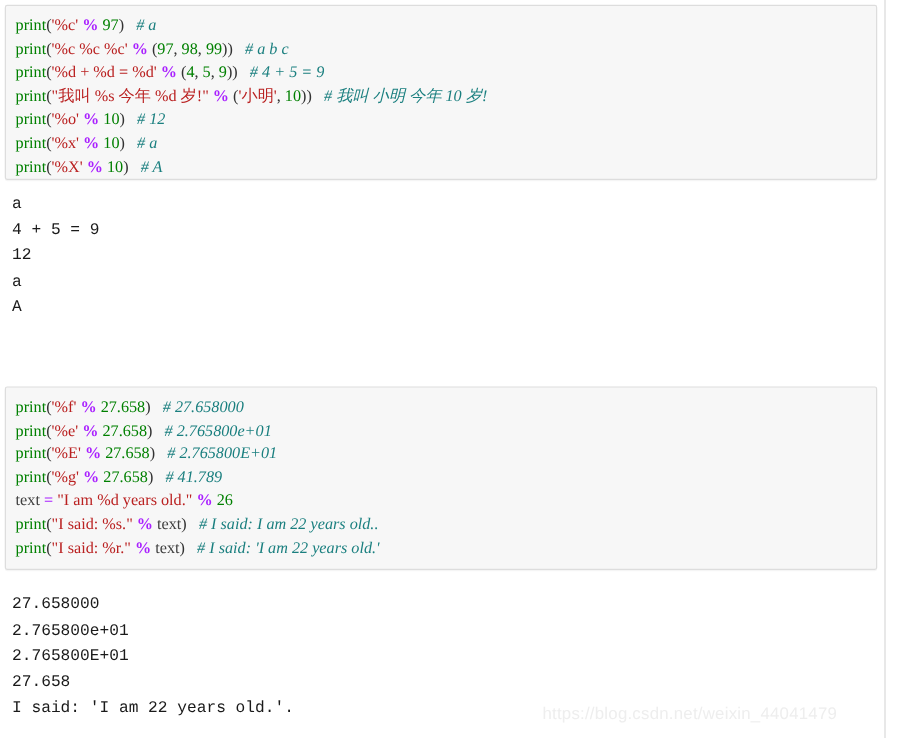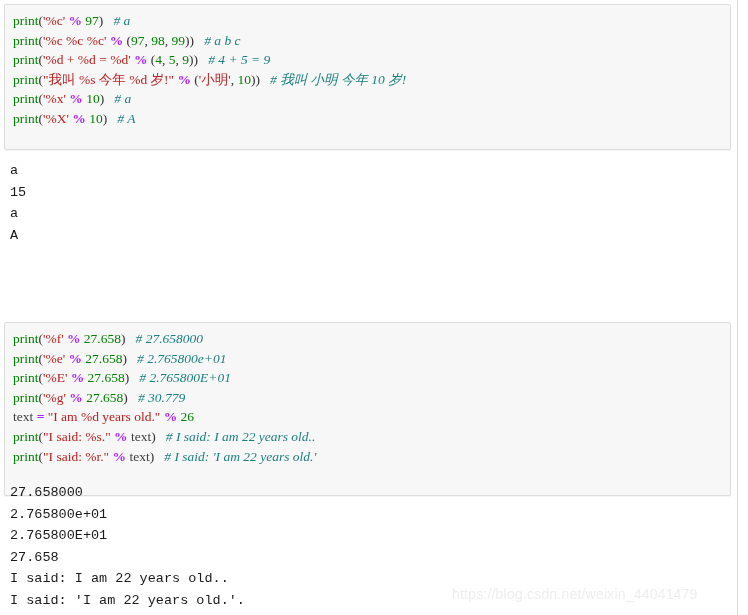--- a/index.html
+++ b/index.html
@@ -32,21 +32,21 @@
     width: 727px;
     box-sizing: border-box;
     background: #f7f7f7;
     border: 1px solid #dddddd;
     border-radius: 2px;
     box-shadow: 0 1px 0 rgba(0,0,0,0.04);
     padding: 6px 0 6px 8px;
     overflow: hidden;
   }
   #code-block-1 { top: 4px; height: 146px; }
-  #code-block-2 { top: 322px; height: 174px; }
+  #code-block-2 { top: 322px; height: 153px; }
 
   .code-line {
     font-family: Liberation Serif, serif;
     font-size: 13.5px;
     line-height: 19.6px;
     white-space: pre;
     color: #222222;
     letter-spacing: 0px;
   }
 
@@ -58,21 +58,21 @@
   .t-punc    { color: #333333; }
   .t-name    { color: #404040; }
   .t-com     { color: #1a7f7f; font-style: italic; }
 
   .output-block {
     position: absolute;
     left: 10px;
     width: 710px;
   }
   #output-block-1 { top: 160px; }
-  #output-block-2 { top: 482px; }
+  #output-block-2 { top: 494px; }
 
   .out-line {
     font-family: "Liberation Mono", "DejaVu Sans Mono", monospace;
     font-size: 13.5px;
     line-height: 21.5px;
     white-space: pre;
     color: #1a1a1a;
   }
 
   .watermark {
@@ -90,43 +90,44 @@
 </head>
 <body>
 
 <div class="page-rule"></div>
 
 <div class="code-block" id="code-block-1">
     <div class="code-line"><span class="t-fn">print</span><span class="t-punc">(</span><span class="t-str">'%c'</span><span class="t-punc"> </span><span class="t-op">%</span><span class="t-punc"> </span><span class="t-num">97</span><span class="t-punc">)</span><span class="t-punc">   </span><span class="t-com"># a</span></div>
     <div class="code-line"><span class="t-fn">print</span><span class="t-punc">(</span><span class="t-str">'%c %c %c'</span><span class="t-punc"> </span><span class="t-op">%</span><span class="t-punc"> </span><span class="t-punc">(</span><span class="t-num">97</span><span class="t-punc">, </span><span class="t-num">98</span><span class="t-punc">, </span><span class="t-num">99</span><span class="t-punc">))</span><span class="t-punc">   </span><span class="t-com"># a b c</span></div>
     <div class="code-line"><span class="t-fn">print</span><span class="t-punc">(</span><span class="t-str">'%d + %d = %d'</span><span class="t-punc"> </span><span class="t-op">%</span><span class="t-punc"> </span><span class="t-punc">(</span><span class="t-num">4</span><span class="t-punc">, </span><span class="t-num">5</span><span class="t-punc">, </span><span class="t-num">9</span><span class="t-punc">))</span><span class="t-punc">   </span><span class="t-com"># 4 + 5 = 9</span></div>
     <div class="code-line"><span class="t-fn">print</span><span class="t-punc">(</span><span class="t-str">"我叫 %s 今年 %d 岁!"</span><span class="t-punc"> </span><span class="t-op">%</span><span class="t-punc"> </span><span class="t-punc">(</span><span class="t-str">'小明'</span><span class="t-punc">, </span><span class="t-num">10</span><span class="t-punc">))</span><span class="t-punc">   </span><span class="t-com"># 我叫 小明 今年 10 岁!</span></div>
+    <div class="code-line"><span class="t-fn">print</span><span class="t-punc">(</span><span class="t-str">'%o'</span><span class="t-punc"> </span><span class="t-op">%</span><span class="t-punc"> </span><span class="t-num">10</span><span class="t-punc">)</span><span class="t-punc">   </span><span class="t-com"># 12</span></div>
     <div class="code-line"><span class="t-fn">print</span><span class="t-punc">(</span><span class="t-str">'%x'</span><span class="t-punc"> </span><span class="t-op">%</span><span class="t-punc"> </span><span class="t-num">10</span><span class="t-punc">)</span><span class="t-punc">   </span><span class="t-com"># a</span></div>
     <div class="code-line"><span class="t-fn">print</span><span class="t-punc">(</span><span class="t-str">'%X'</span><span class="t-punc"> </span><span class="t-op">%</span><span class="t-punc"> </span><span class="t-num">10</span><span class="t-punc">)</span><span class="t-punc">   </span><span class="t-com"># A</span></div>
   </div>
 
 <div class="output-block" id="output-block-1">
     <div class="out-line">a</div>
-    <div class="out-line">15</div>
+    <div class="out-line">4 + 5 = 9</div>
+    <div class="out-line">12</div>
     <div class="out-line">a</div>
     <div class="out-line">A</div>
   </div>
 
 <div class="code-block" id="code-block-2">
     <div class="code-line"><span class="t-fn">print</span><span class="t-punc">(</span><span class="t-str">'%f'</span><span class="t-punc"> </span><span class="t-op">%</span><span class="t-punc"> </span><span class="t-num">27.658</span><span class="t-punc">)</span><span class="t-punc">   </span><span class="t-com"># 27.658000</span></div>
     <div class="code-line"><span class="t-fn">print</span><span class="t-punc">(</span><span class="t-str">'%e'</span><span class="t-punc"> </span><span class="t-op">%</span><span class="t-punc"> </span><span class="t-num">27.658</span><span class="t-punc">)</span><span class="t-punc">   </span><span class="t-com"># 2.765800e+01</span></div>
     <div class="code-line"><span class="t-fn">print</span><span class="t-punc">(</span><span class="t-str">'%E'</span><span class="t-punc"> </span><span class="t-op">%</span><span class="t-punc"> </span><span class="t-num">27.658</span><span class="t-punc">)</span><span class="t-punc">   </span><span class="t-com"># 2.765800E+01</span></div>
-    <div class="code-line"><span class="t-fn">print</span><span class="t-punc">(</span><span class="t-str">'%g'</span><span class="t-punc"> </span><span class="t-op">%</span><span class="t-punc"> </span><span class="t-num">27.658</span><span class="t-punc">)</span><span class="t-punc">   </span><span class="t-com"># 30.779</span></div>
+    <div class="code-line"><span class="t-fn">print</span><span class="t-punc">(</span><span class="t-str">'%g'</span><span class="t-punc"> </span><span class="t-op">%</span><span class="t-punc"> </span><span class="t-num">27.658</span><span class="t-punc">)</span><span class="t-punc">   </span><span class="t-com"># 41.789</span></div>
     <div class="code-line"><span class="t-name">text</span><span class="t-punc"> </span><span class="t-op">=</span><span class="t-punc"> </span><span class="t-str">"I am %d years old."</span><span class="t-punc"> </span><span class="t-op">%</span><span class="t-punc"> </span><span class="t-num">26</span></div>
     <div class="code-line"><span class="t-fn">print</span><span class="t-punc">(</span><span class="t-str">"I said: %s."</span><span class="t-punc"> </span><span class="t-op">%</span><span class="t-punc"> </span><span class="t-name">text</span><span class="t-punc">)</span><span class="t-punc">   </span><span class="t-com"># I said: I am 22 years old..</span></div>
     <div class="code-line"><span class="t-fn">print</span><span class="t-punc">(</span><span class="t-str">"I said: %r."</span><span class="t-punc"> </span><span class="t-op">%</span><span class="t-punc"> </span><span class="t-name">text</span><span class="t-punc">)</span><span class="t-punc">   </span><span class="t-com"># I said: 'I am 22 years old.'</span></div>
   </div>
 
 <div class="output-block" id="output-block-2">
     <div class="out-line">27.658000</div>
     <div class="out-line">2.765800e+01</div>
     <div class="out-line">2.765800E+01</div>
     <div class="out-line">27.658</div>
-    <div class="out-line">I said: I am 22 years old..</div>
     <div class="out-line">I said: 'I am 22 years old.'.</div>
   </div>
 
 <div class="watermark">https://blog.csdn.net/weixin_44041479</div>
 
 </body></html>

